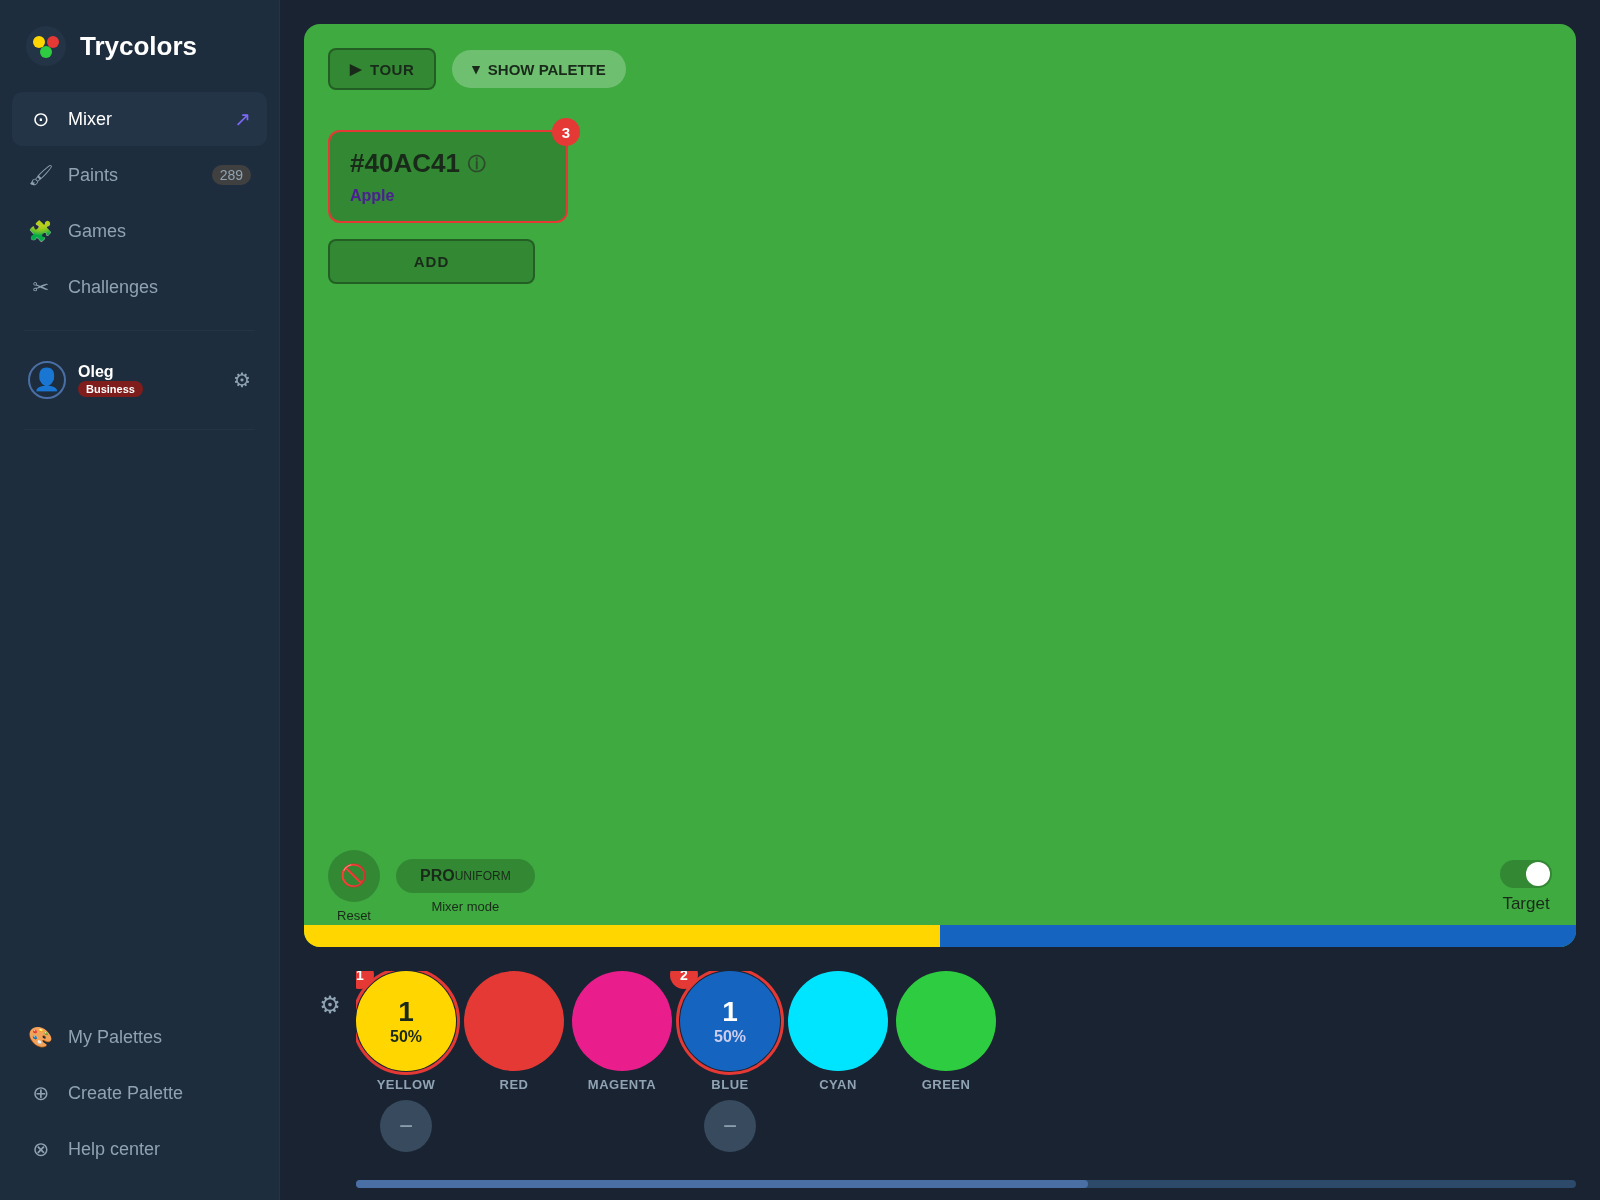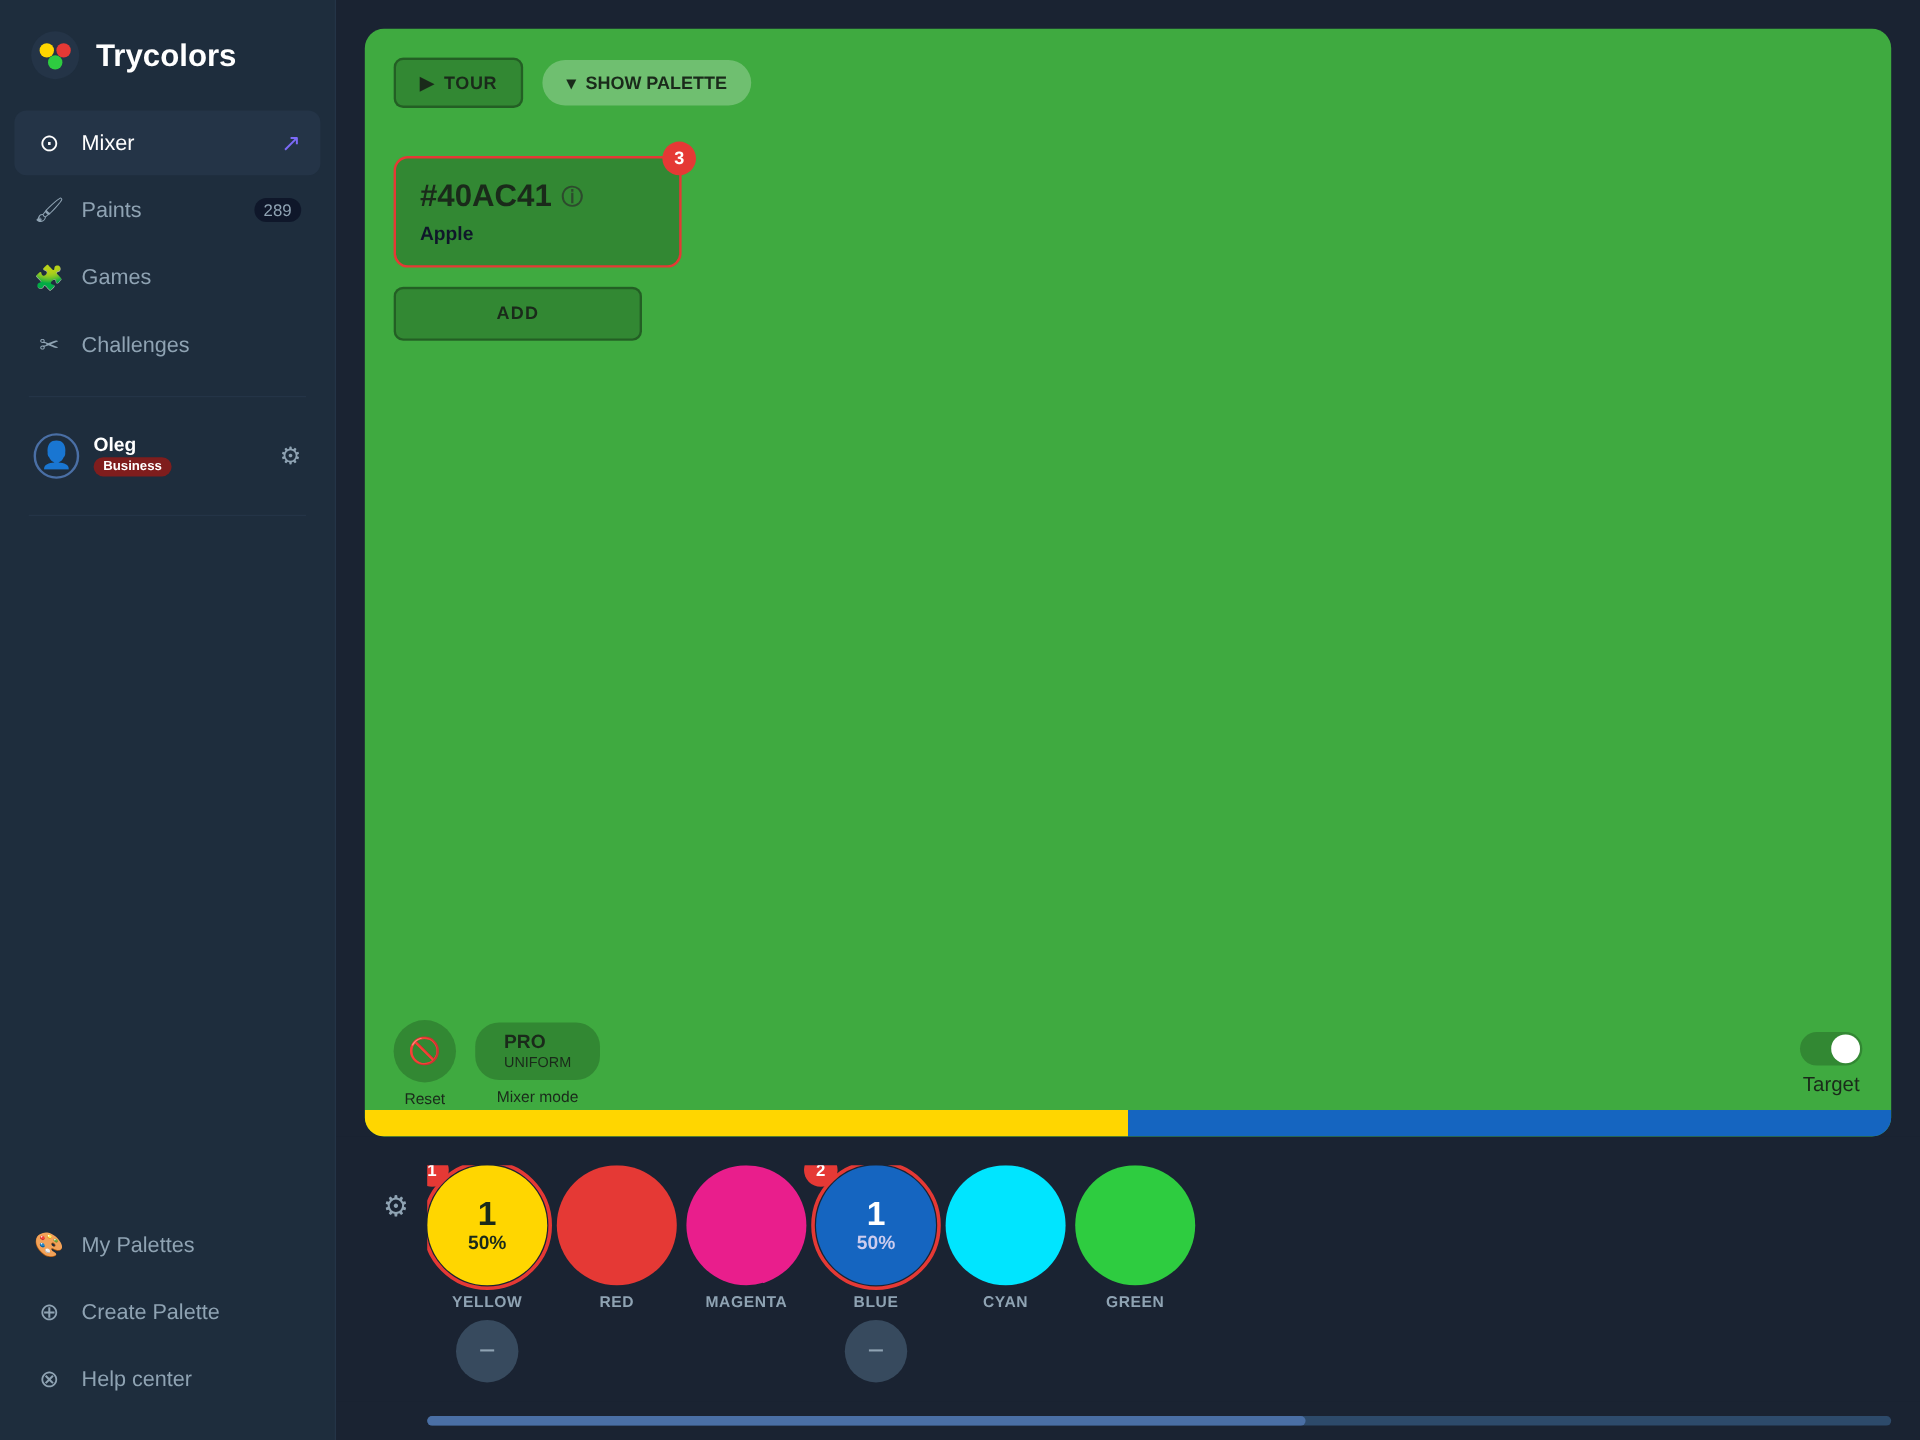--- a/index.html
+++ b/index.html
@@ -63,21 +63,21 @@
       transition: background 0.15s;
       position: relative;
     }
     .nav-item.active {
       background: #243447;
       color: #fff;
     }
 
     .nav-item .badge {
       margin-left: auto;
-      background: #0f172a;
+      background: #404040;
       color: #8fa3b3;
       font-size: 14px;
       padding: 2px 8px;
       border-radius: 12px;
     }
 
     .nav-item .trend-icon {
       margin-left: auto;
       color: #7c6af7;
       font-size: 20px;
@@ -238,21 +238,21 @@
 
     .info-icon {
       font-size: 18px;
       color: #2d4a2d;
       cursor: pointer;
     }
 
     .color-name {
       font-size: 16px;
       font-weight: 700;
-      color: #0f172a;
+      color: #4c1d95;
       margin-top: 8px;
     }
 
     .add-button {
       background: rgba(0,0,0,0.2);
       border: 2px solid rgba(0,0,0,0.3);
       color: #1a2a1a;
       padding: 12px 40px;
       border-radius: 8px;
       font-size: 15px;
@@ -303,22 +303,22 @@
       gap: 6px;
       margin-left: 16px;
       cursor: pointer;
     }
 
     .pro-uniform-pill {
       background: rgba(0,0,0,0.2);
       border-radius: 20px;
       padding: 8px 24px;
       display: flex;
-      flex-direction: column;
-      align-items: flex-start;
+      flex-direction: row;
+      align-items: center;
     }
 
     .pro-text {
       font-size: 16px;
       font-weight: 700;
       color: #1a2a1a;
     }
 
     .uniform-text {
       font-size: 12px;

